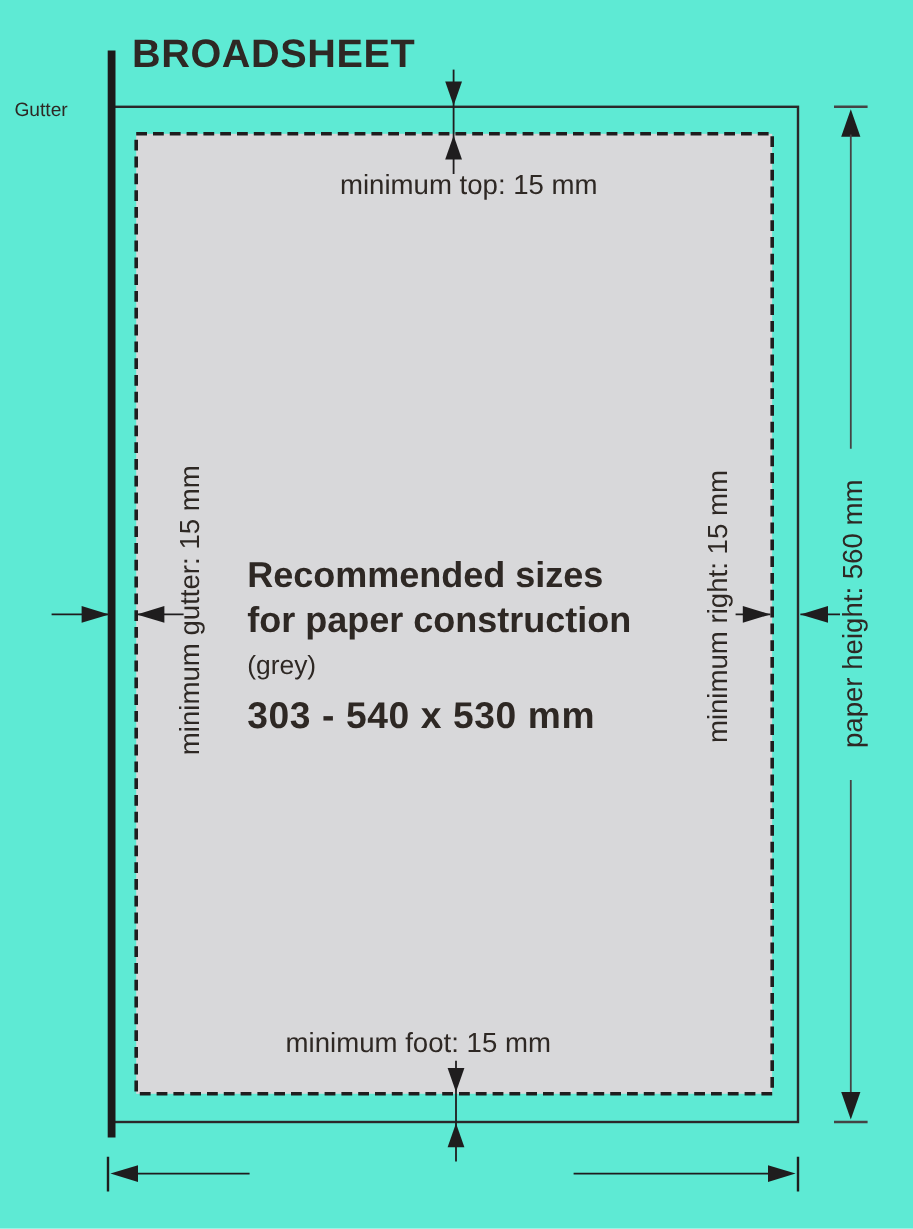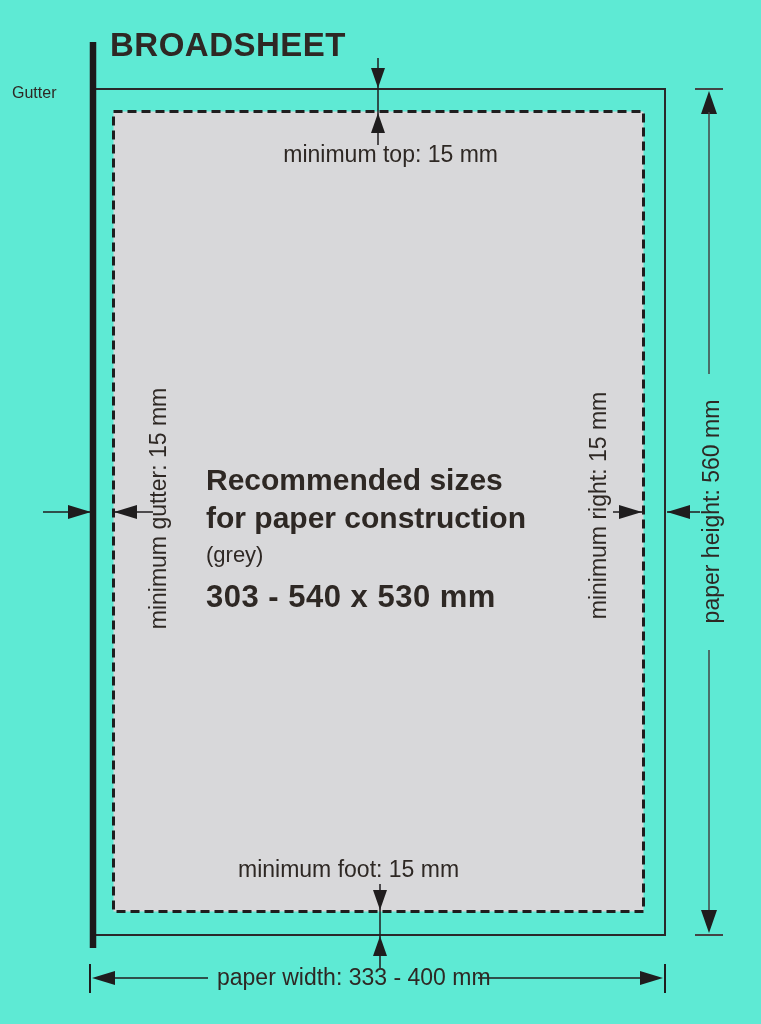--- a/index.html
+++ b/index.html
@@ -120,15 +120,14 @@
   </div>
 
   <div id="min-gutter-label" class="abs small-label rot">minimum gutter: 15 mm</div>
 
   <div id="min-right-label" class="abs small-label rot">minimum right: 15 mm</div>
 
   <div id="paper-height-label" class="abs small-label rot">paper height: 560 mm</div>
 
   <div id="min-foot-label" class="abs small-label">minimum foot: 15 mm</div>
 
-  <div id="paper-width-label" class="abs small-label">paper width: 333 - 400 mm</div>
 
 </div>
 
 </body></html>

